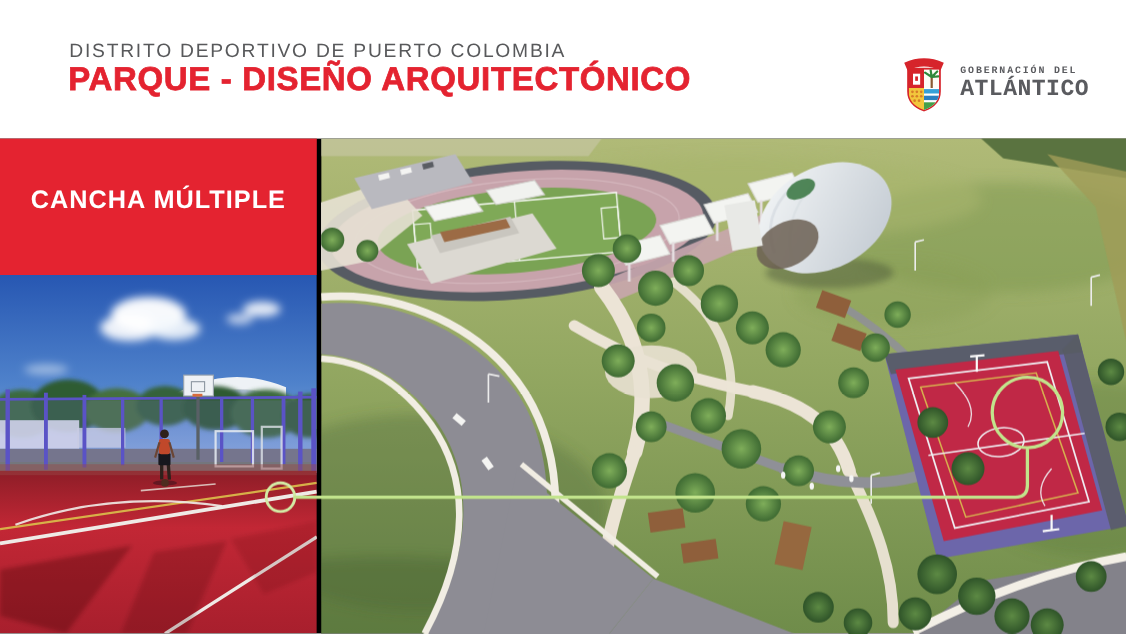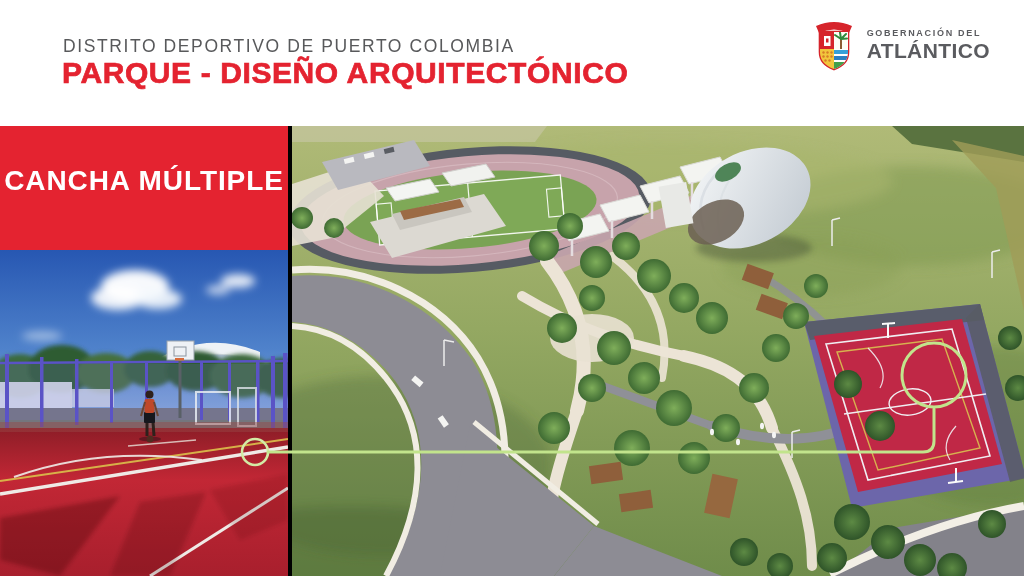--- a/index.html
+++ b/index.html
@@ -4,28 +4,28 @@
 <style>
   html,body{margin:0;padding:0;background:#ffffff;}
   .slide{position:relative;width:1024px;height:576px;background:#000000;overflow:hidden;
          font-family:"Liberation Sans",sans-serif;}
   
   .header{position:absolute;left:0;top:0;width:1024px;height:126px;background:#ffffff;}
   .kicker{position:absolute;left:63px;top:36px;font-size:17.5px;letter-spacing:1.6px;
           color:#58595b;font-weight:400;white-space:nowrap;}
   .title{position:absolute;left:62px;top:56px;font-size:30px;font-weight:700;letter-spacing:.6px;
          color:#e42330;-webkit-text-stroke:.7px #e42330;white-space:nowrap;}
-  .logo{position:absolute;right:34px;top:17px;display:flex;align-items:center;gap:10px;}
+  .logo{position:absolute;right:34px;top:48px;display:flex;align-items:center;gap:10px;font-family:Liberation Mono, monospace;}
   .logo-text{display:flex;flex-direction:column;justify-content:center;color:#5a5b5f;}
   .logo-line1{font-size:9px;font-weight:700;letter-spacing:1.7px;white-space:nowrap;}
   .logo-line2{font-size:21px;font-weight:700;letter-spacing:.4px;margin-top:1px;white-space:nowrap;text-align:center;}
   
   .section-label{position:absolute;left:0;top:126px;width:288px;height:124px;background:#e42330;
                  color:#ffffff;display:flex;align-items:center;justify-content:center;
-                 padding-bottom:14px;box-sizing:border-box;font-size:28px;font-weight:700;
+                 padding-bottom:14px;box-sizing:border-box;font-size:23px;font-weight:700;
                  letter-spacing:.9px;white-space:nowrap;}
   
   .photo{position:absolute;left:0;top:250px;width:288px;height:326px;}
   .render{position:absolute;left:292px;top:126px;width:732px;height:450px;}
   .callout{position:absolute;left:0;top:126px;width:1024px;height:450px;z-index:40;pointer-events:none;}
   svg{display:block;}
 </style>
 </head>
 <body>
 

